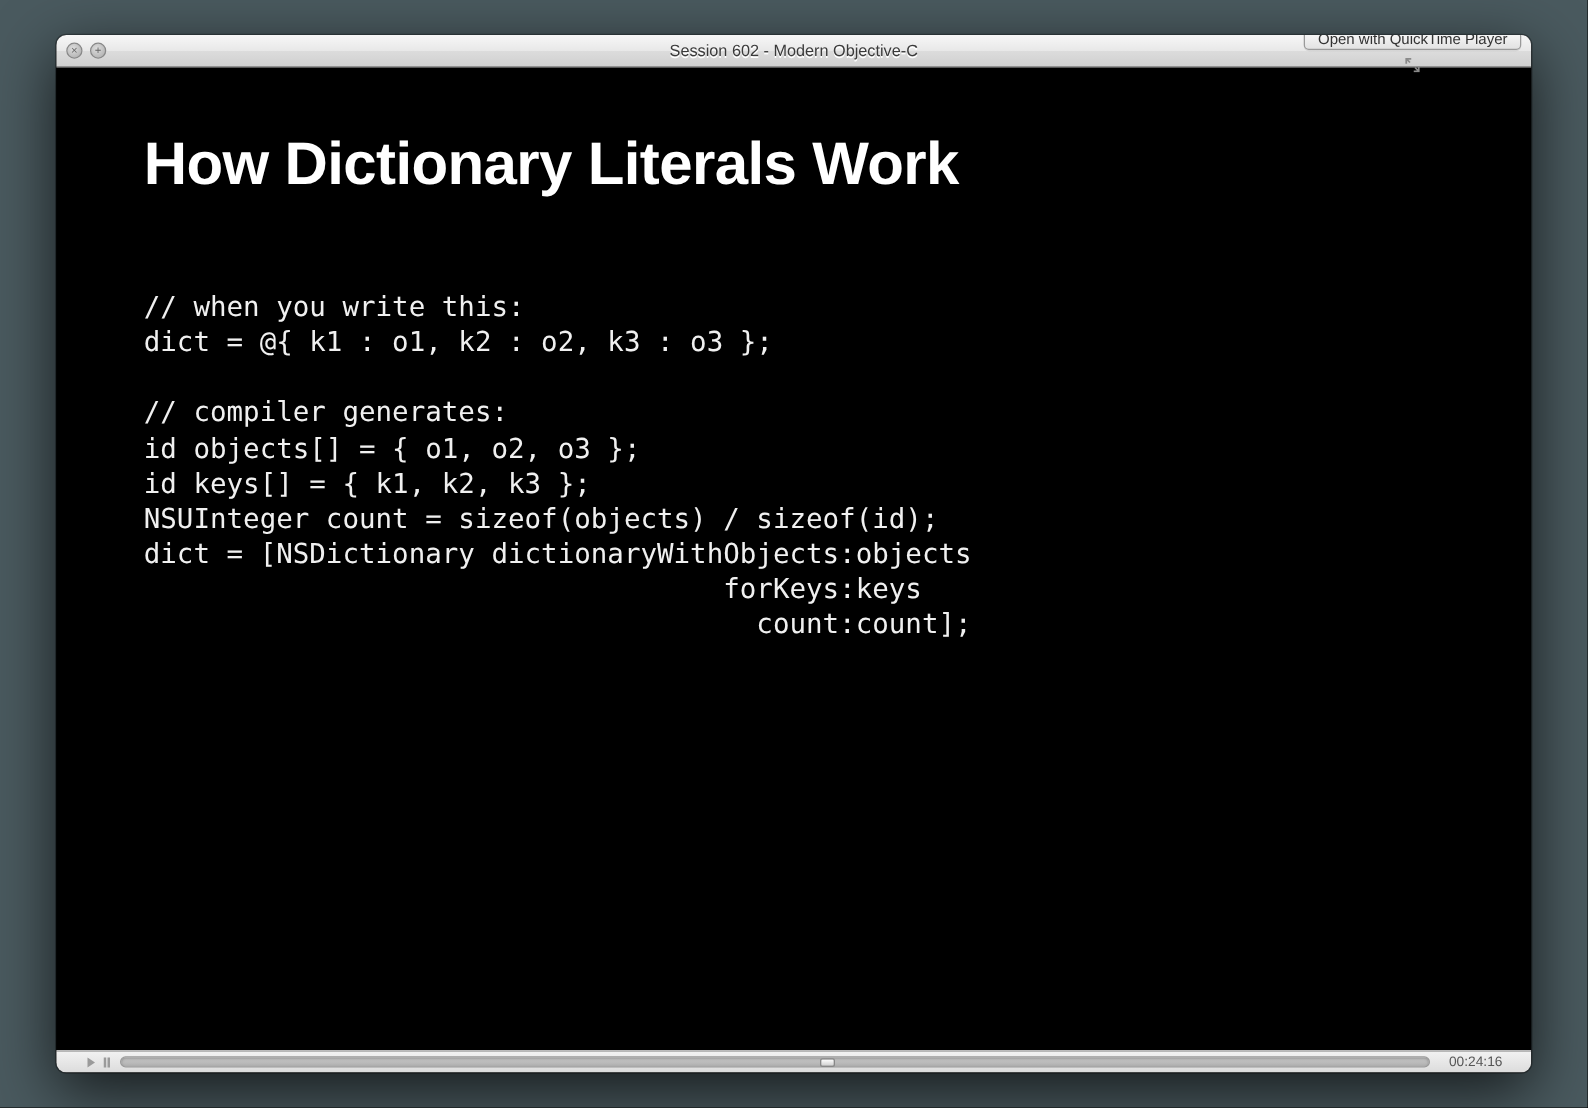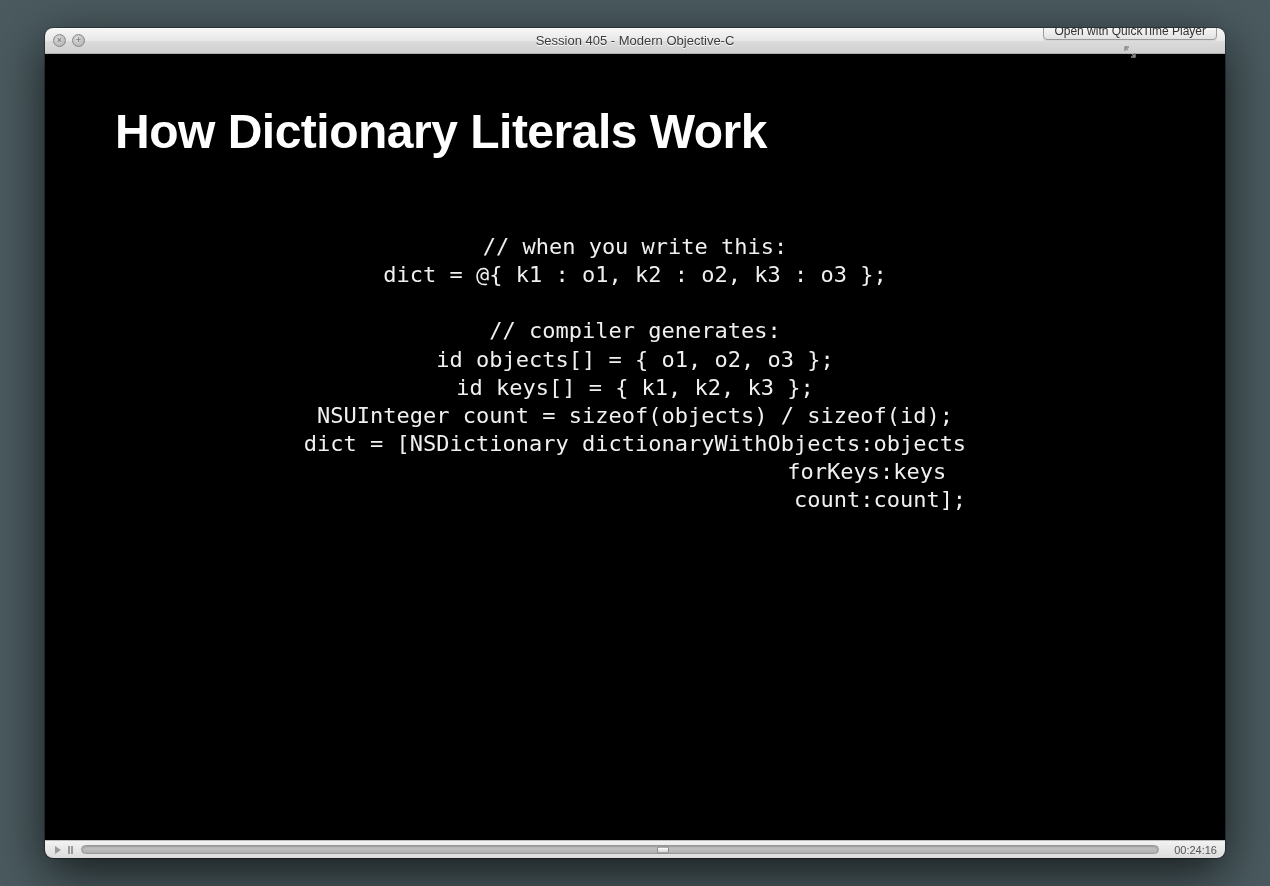--- a/index.html
+++ b/index.html
@@ -99,29 +99,28 @@
       letter-spacing: -0.5px;
       margin-bottom: 74px;
       color: #fff;
     }
     .code {
       font-family: "Menlo", "Monaco", "Consolas", monospace;
       font-size: 22px;
       line-height: 1.28;
       white-space: pre;
       color: #f0f0f0;
-      text-align: center;
     }
     .footer {
       height: 18px;
       background: linear-gradient(to bottom, #f2f2f2, #dcdcdc);
       border-top: 1px solid #bbb;
       display: flex;
       align-items: center;
-      padding: 0 8px;
+      padding: 0 23px;
       gap: 6px;
     }
     .play-controls {
       display: flex;
       gap: 4px;
       color: #888;
       font-size: 9px;
       align-items: center;
     }
     .play-icon, .pause-icon {
@@ -181,21 +180,21 @@
 
   <div class="titlebar">
     <div class="traffic-lights">
       <div class="traffic-btn">
         <span>×</span>
       </div>
       <div class="traffic-btn">
         <span>+</span>
       </div>
     </div>
-    <div class="window-title">Session 405 - Modern Objective-C</div>
+    <div class="window-title">Session 602 - Modern Objective-C</div>
     <div class="titlebar-right">
       <button class="open-with-btn">Open with QuickTime Player</button>
       <div class="fullscreen-btn">
         <svg width="12" height="12" viewBox="0 0 12 12">
           <path d="M1 5 L1 1 L5 1 M4 4 L1 1 M7 11 L11 11 L11 7 M8 8 L11 11" stroke="#8a8a8a" stroke-width="1.4" fill="none"></path>
         </svg>
       </div>
     </div>
   </div>
 

